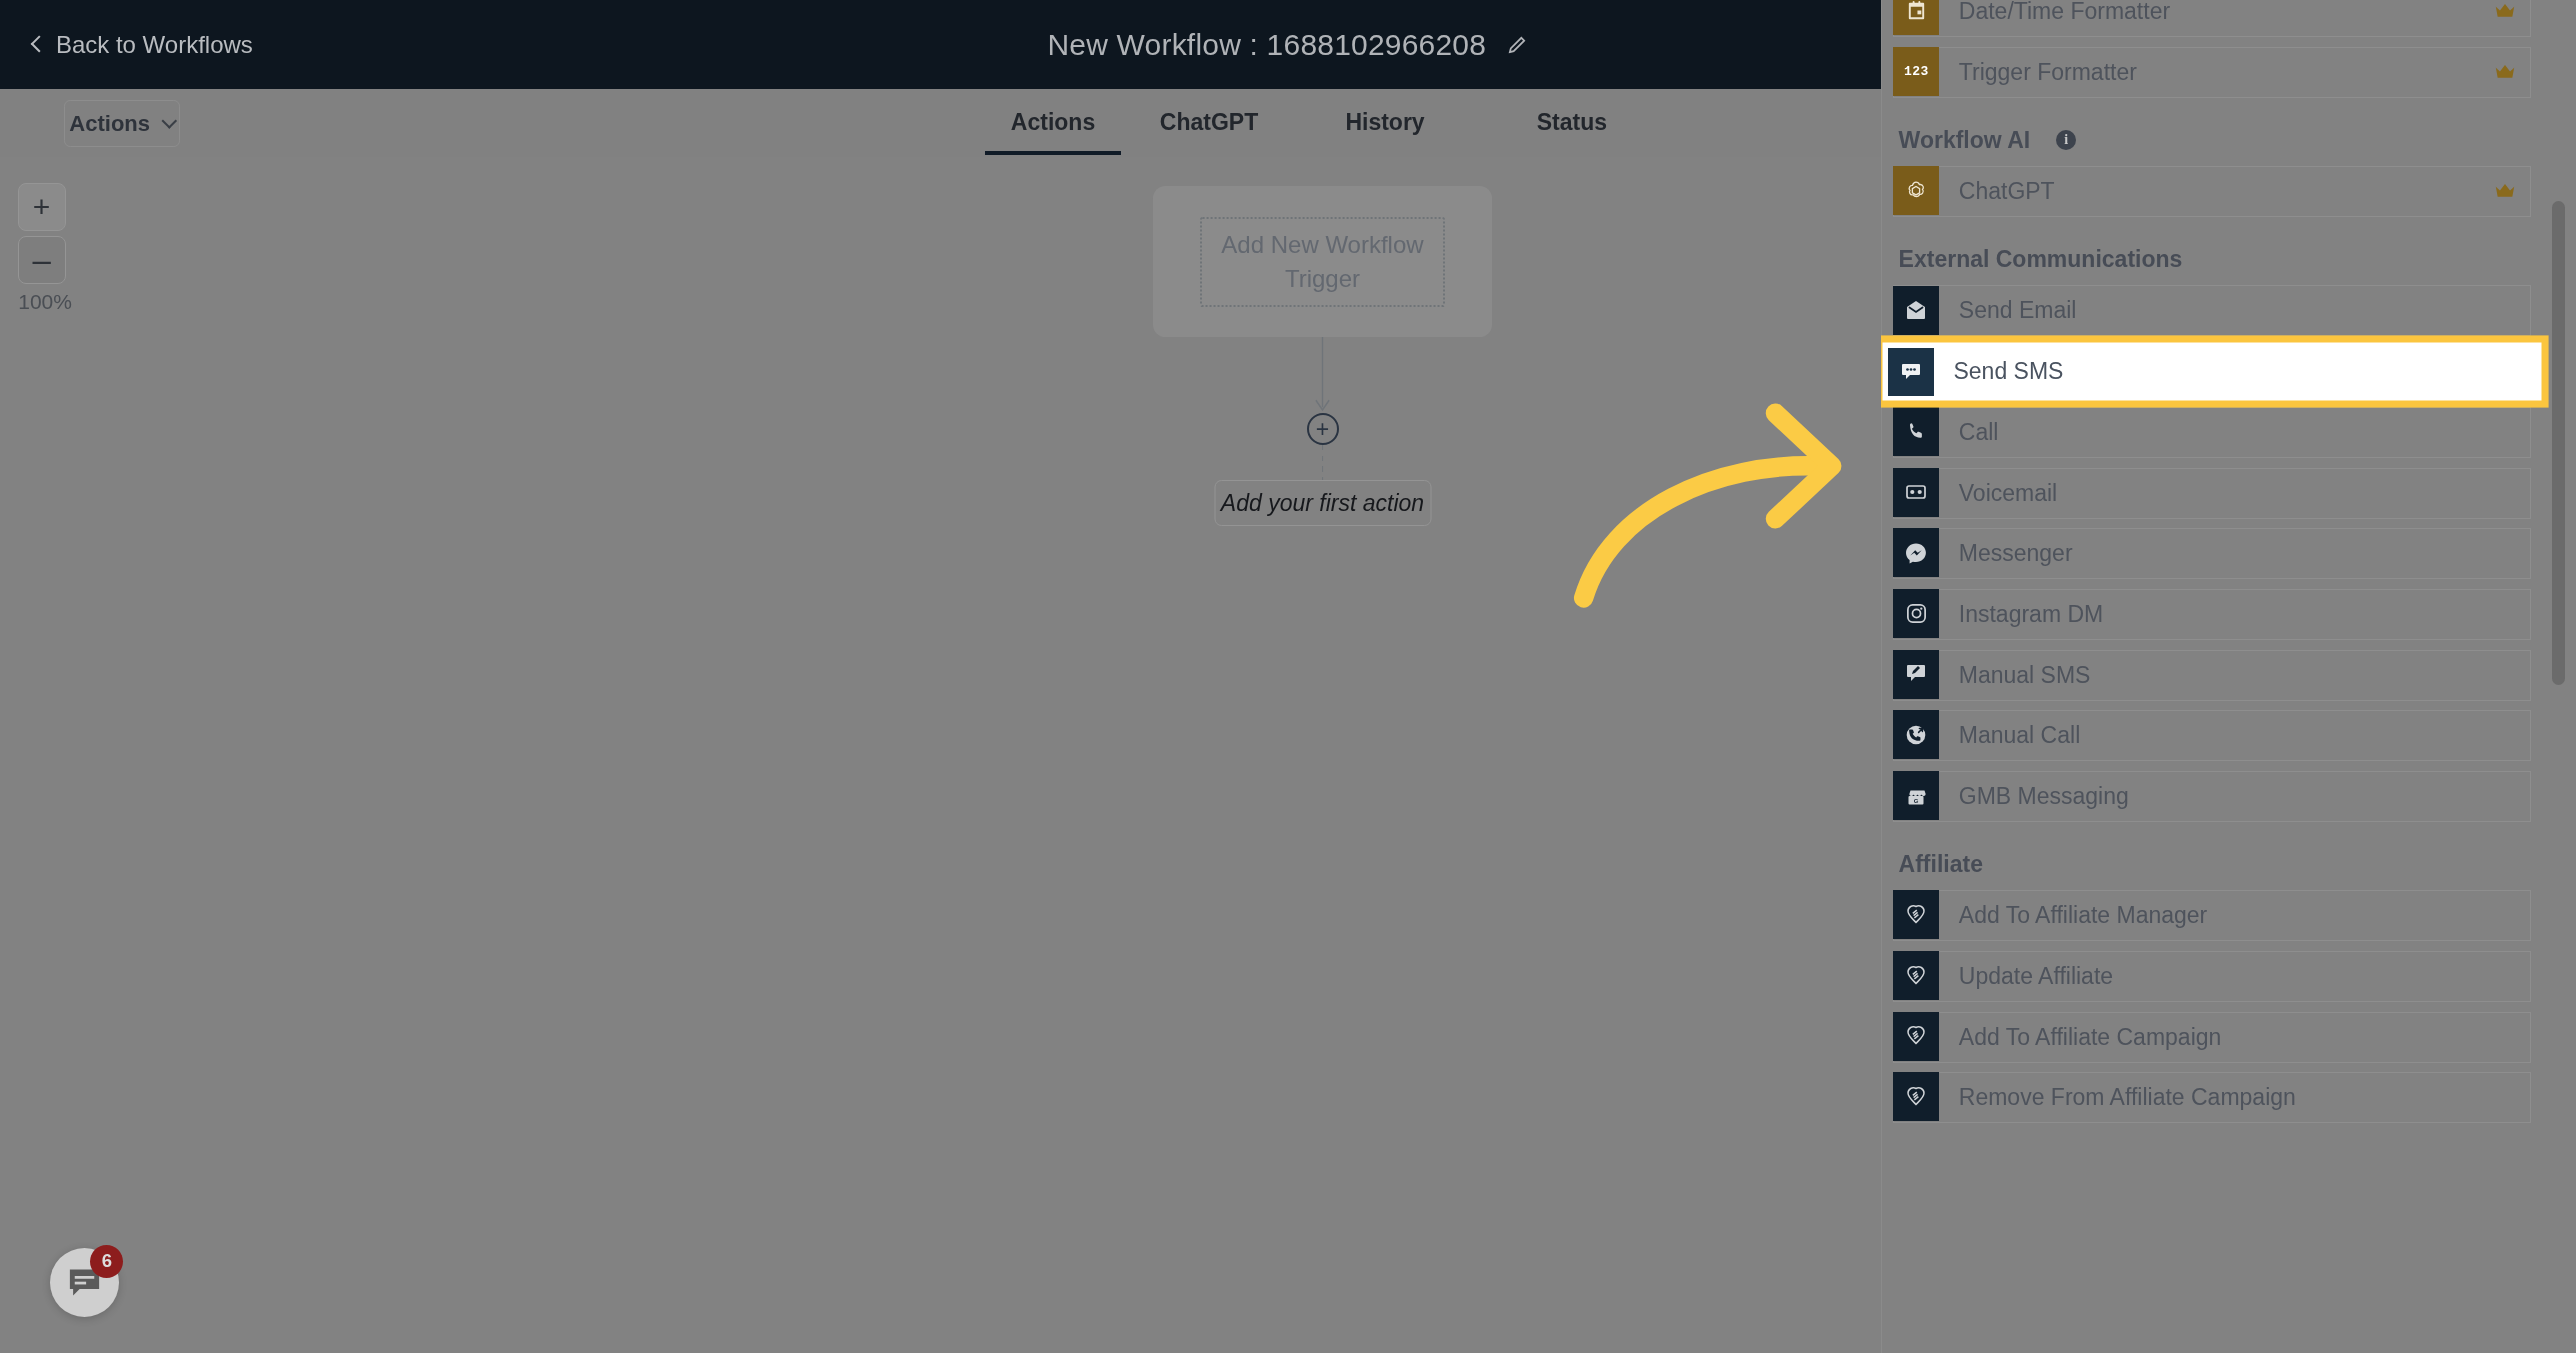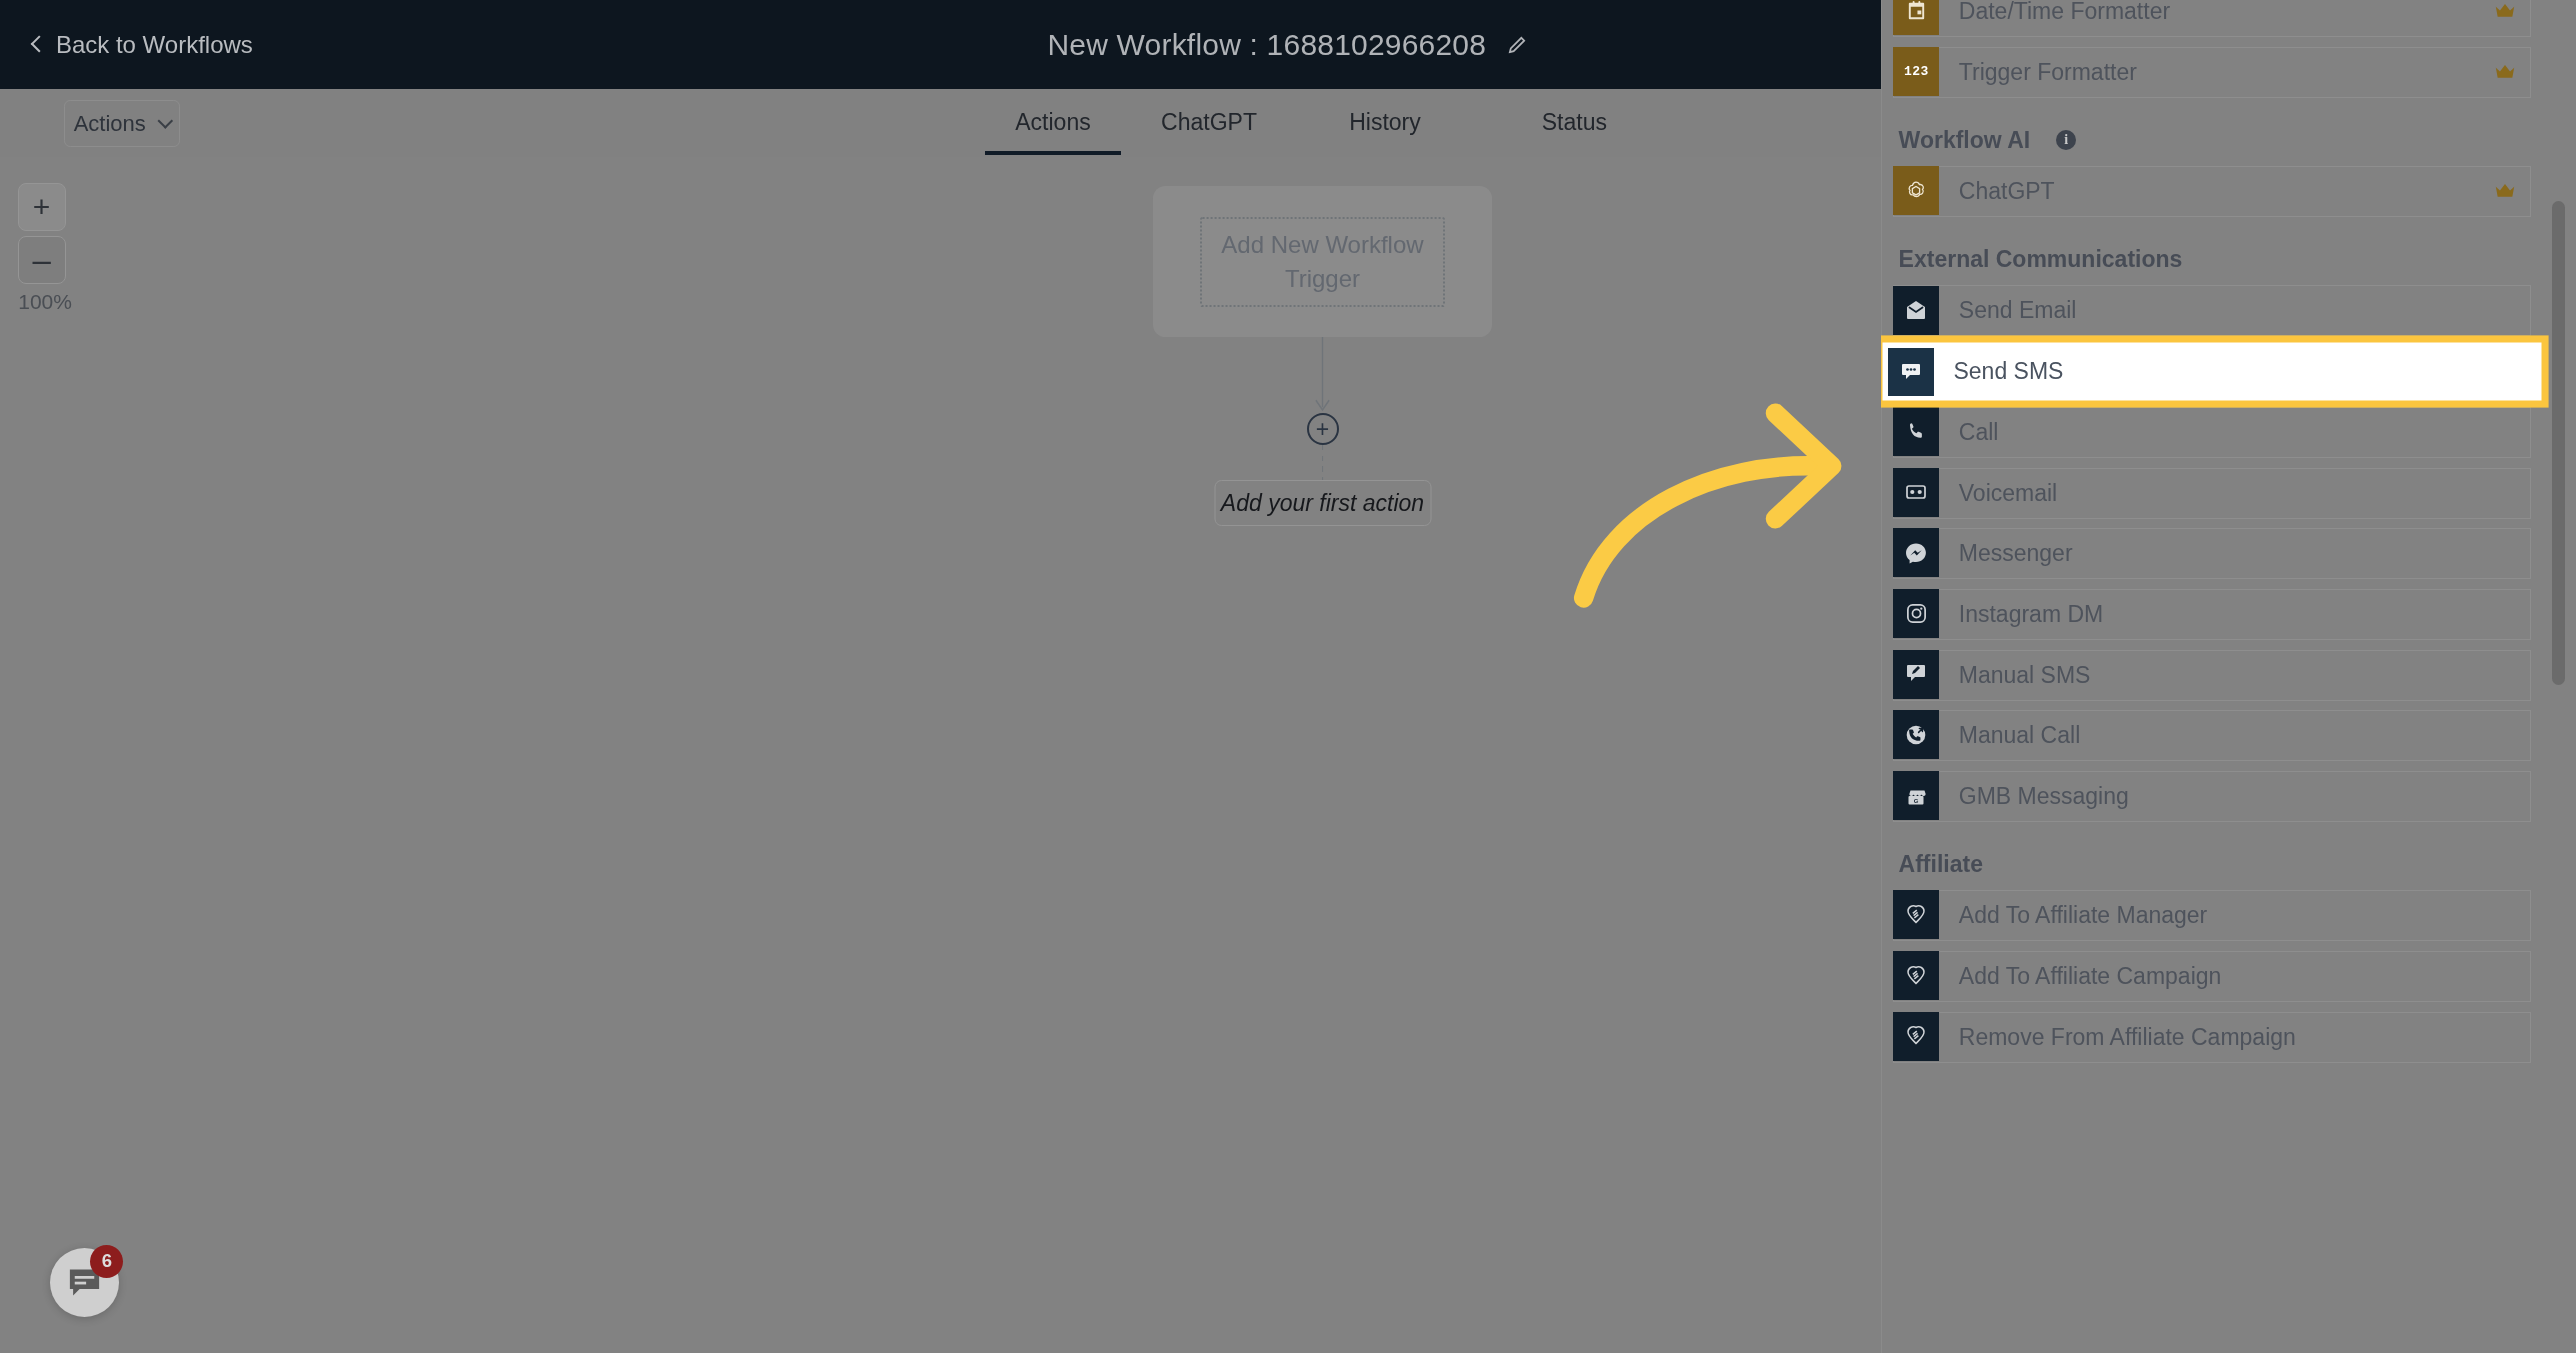--- a/index.html
+++ b/index.html
@@ -38,20 +38,21 @@
     pointer-events:none;
   }
   .wf-title { color:#b0b3b7; font-size:30px; letter-spacing:0.2px; }
   .pencil-icon { width:23px; height:23px; pointer-events:auto; cursor:pointer; }
 
   
   .tabstrip {
     position:absolute; left:0; top:89px; width:1881px; height:82px;
     background:#818181;
     border-bottom:1.8px solid #9a9a9a;
+    font-weight:bold;
   }
   .actions-btn {
     position:absolute; left:64px; top:11.4px;
     width:116px; height:47px;
     border:0.9px solid #8d8d8d; border-radius:6.2px;
     display:flex; align-items:center; justify-content:center; gap:14px;
     color:#2e333b; font-size:22px; cursor:pointer; background:transparent;
   }
   .chev-down {
     width:10.6px; height:10.6px;
@@ -465,20 +466,29 @@
       <div class="sp-item">
         <div class="sp-icon dark">
           <svg width="24" height="24" viewBox="0 0 24 24" fill="none" stroke="#cfd3d7" stroke-width="1.5">
             <path d="M12 3.5c3.5-2 8 .5 8 4.6 0 4.4-5.3 8.4-8 11.4C9.3 16.5 4 12.5 4 8.1 4 4 8.5 1.5 12 3.5z"></path>
             <path d="M8.8 10.3l4-3.2M9.6 12.6l4-3.2M10.4 14.9l4-3.2"></path>
           </svg>
         </div>
         <div class="sp-label">Add To Affiliate Manager</div>
       </div>
 
+      <div class="sp-item">
+        <div class="sp-icon dark">
+          <svg width="24" height="24" viewBox="0 0 24 24" fill="none" stroke="#cfd3d7" stroke-width="1.5">
+            <path d="M12 3.5c3.5-2 8 .5 8 4.6 0 4.4-5.3 8.4-8 11.4C9.3 16.5 4 12.5 4 8.1 4 4 8.5 1.5 12 3.5z"></path>
+            <path d="M8.8 10.3l4-3.2M9.6 12.6l4-3.2M10.4 14.9l4-3.2"></path>
+          </svg>
+        </div>
+        <div class="sp-label">Update Affiliate</div>
+      </div>
 
       <div class="sp-item">
         <div class="sp-icon dark">
           <svg width="24" height="24" viewBox="0 0 24 24" fill="none" stroke="#cfd3d7" stroke-width="1.5">
             <path d="M12 3.5c3.5-2 8 .5 8 4.6 0 4.4-5.3 8.4-8 11.4C9.3 16.5 4 12.5 4 8.1 4 4 8.5 1.5 12 3.5z"></path>
             <path d="M8.8 10.3l4-3.2M9.6 12.6l4-3.2M10.4 14.9l4-3.2"></path>
           </svg>
         </div>
         <div class="sp-label">Add To Affiliate Campaign</div>
       </div>

